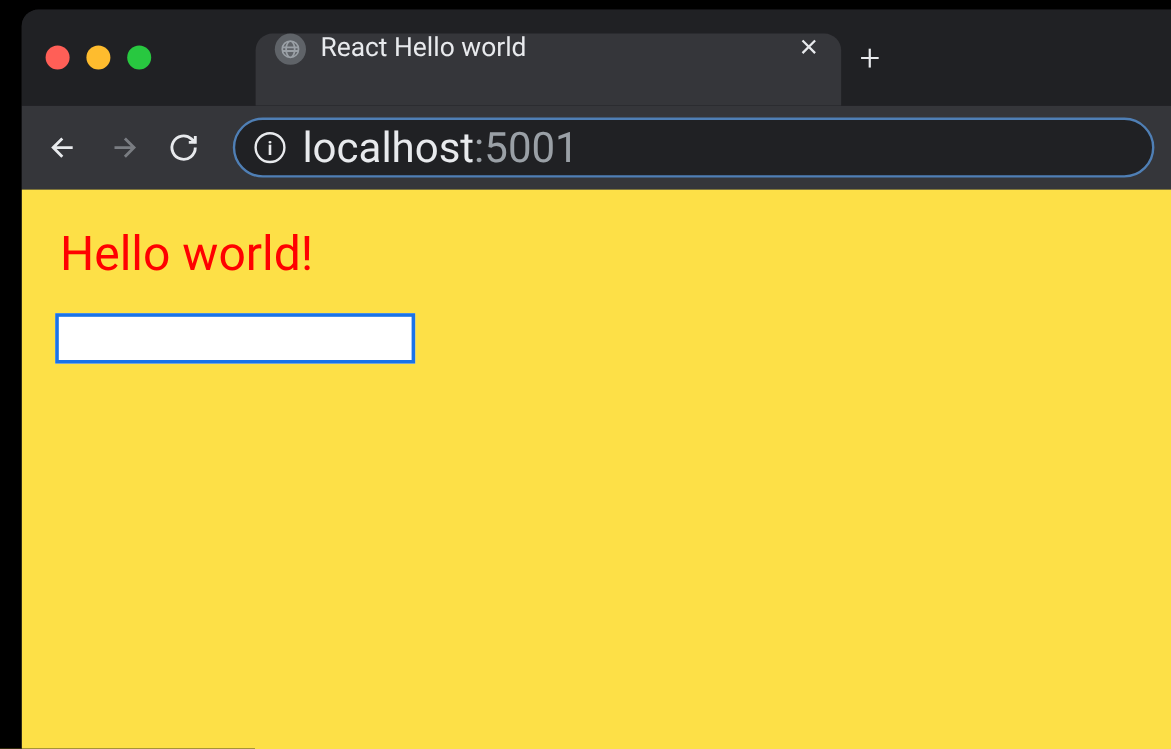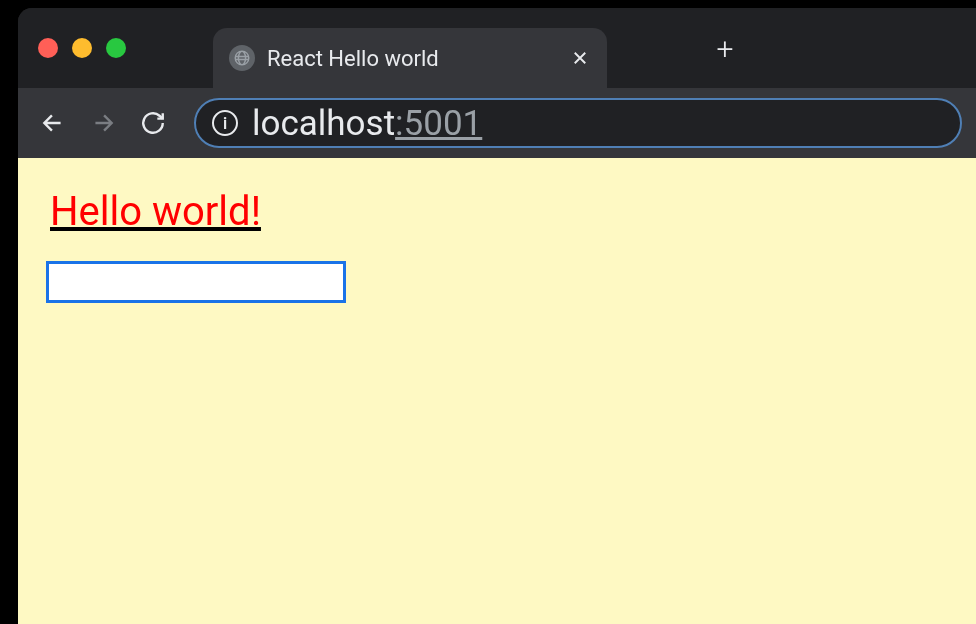--- a/index.html
+++ b/index.html
@@ -44,24 +44,23 @@
       width: 20px;
       height: 20px;
       border-radius: 50%;
     }
     .light-close { background: #ff5f57; }
     .light-minimize { background: #febc2e; }
     .light-maximize { background: #28c840; }
     .tab {
       background: #35363a;
       height: 60px;
-      width: 394px;
+      width: 488px;
       border-radius: 14px 14px 0 0;
       display: flex;
-      align-items: center;
       padding: 0 16px;
       gap: 12px;
       position: absolute;
       left: 195px;
       bottom: 0;
     }
     .tab-favicon {
       width: 26px;
       height: 26px;
       border-radius: 50%;
@@ -158,27 +157,25 @@
       font-weight: 600;
       flex-shrink: 0;
     }
     .url-text {
       font-size: 35px;
       color: #e8eaed;
       display: flex;
     }
     .url-port {
       color: #9aa0a6;
-      text-decoration: underline;
     }
     .page-content {
       flex: 1;
-      background: #fef9c3;
+      background: #fde047;
       padding: 30px 28px;
-      text-decoration: underline;
     }
     .hello-heading {
       color: #ff0000;
       font-size: 40px;
       font-weight: 400;
       margin-bottom: 26px;
       margin-left: 4px;
     }
     .text-input {
       width: 300px;

